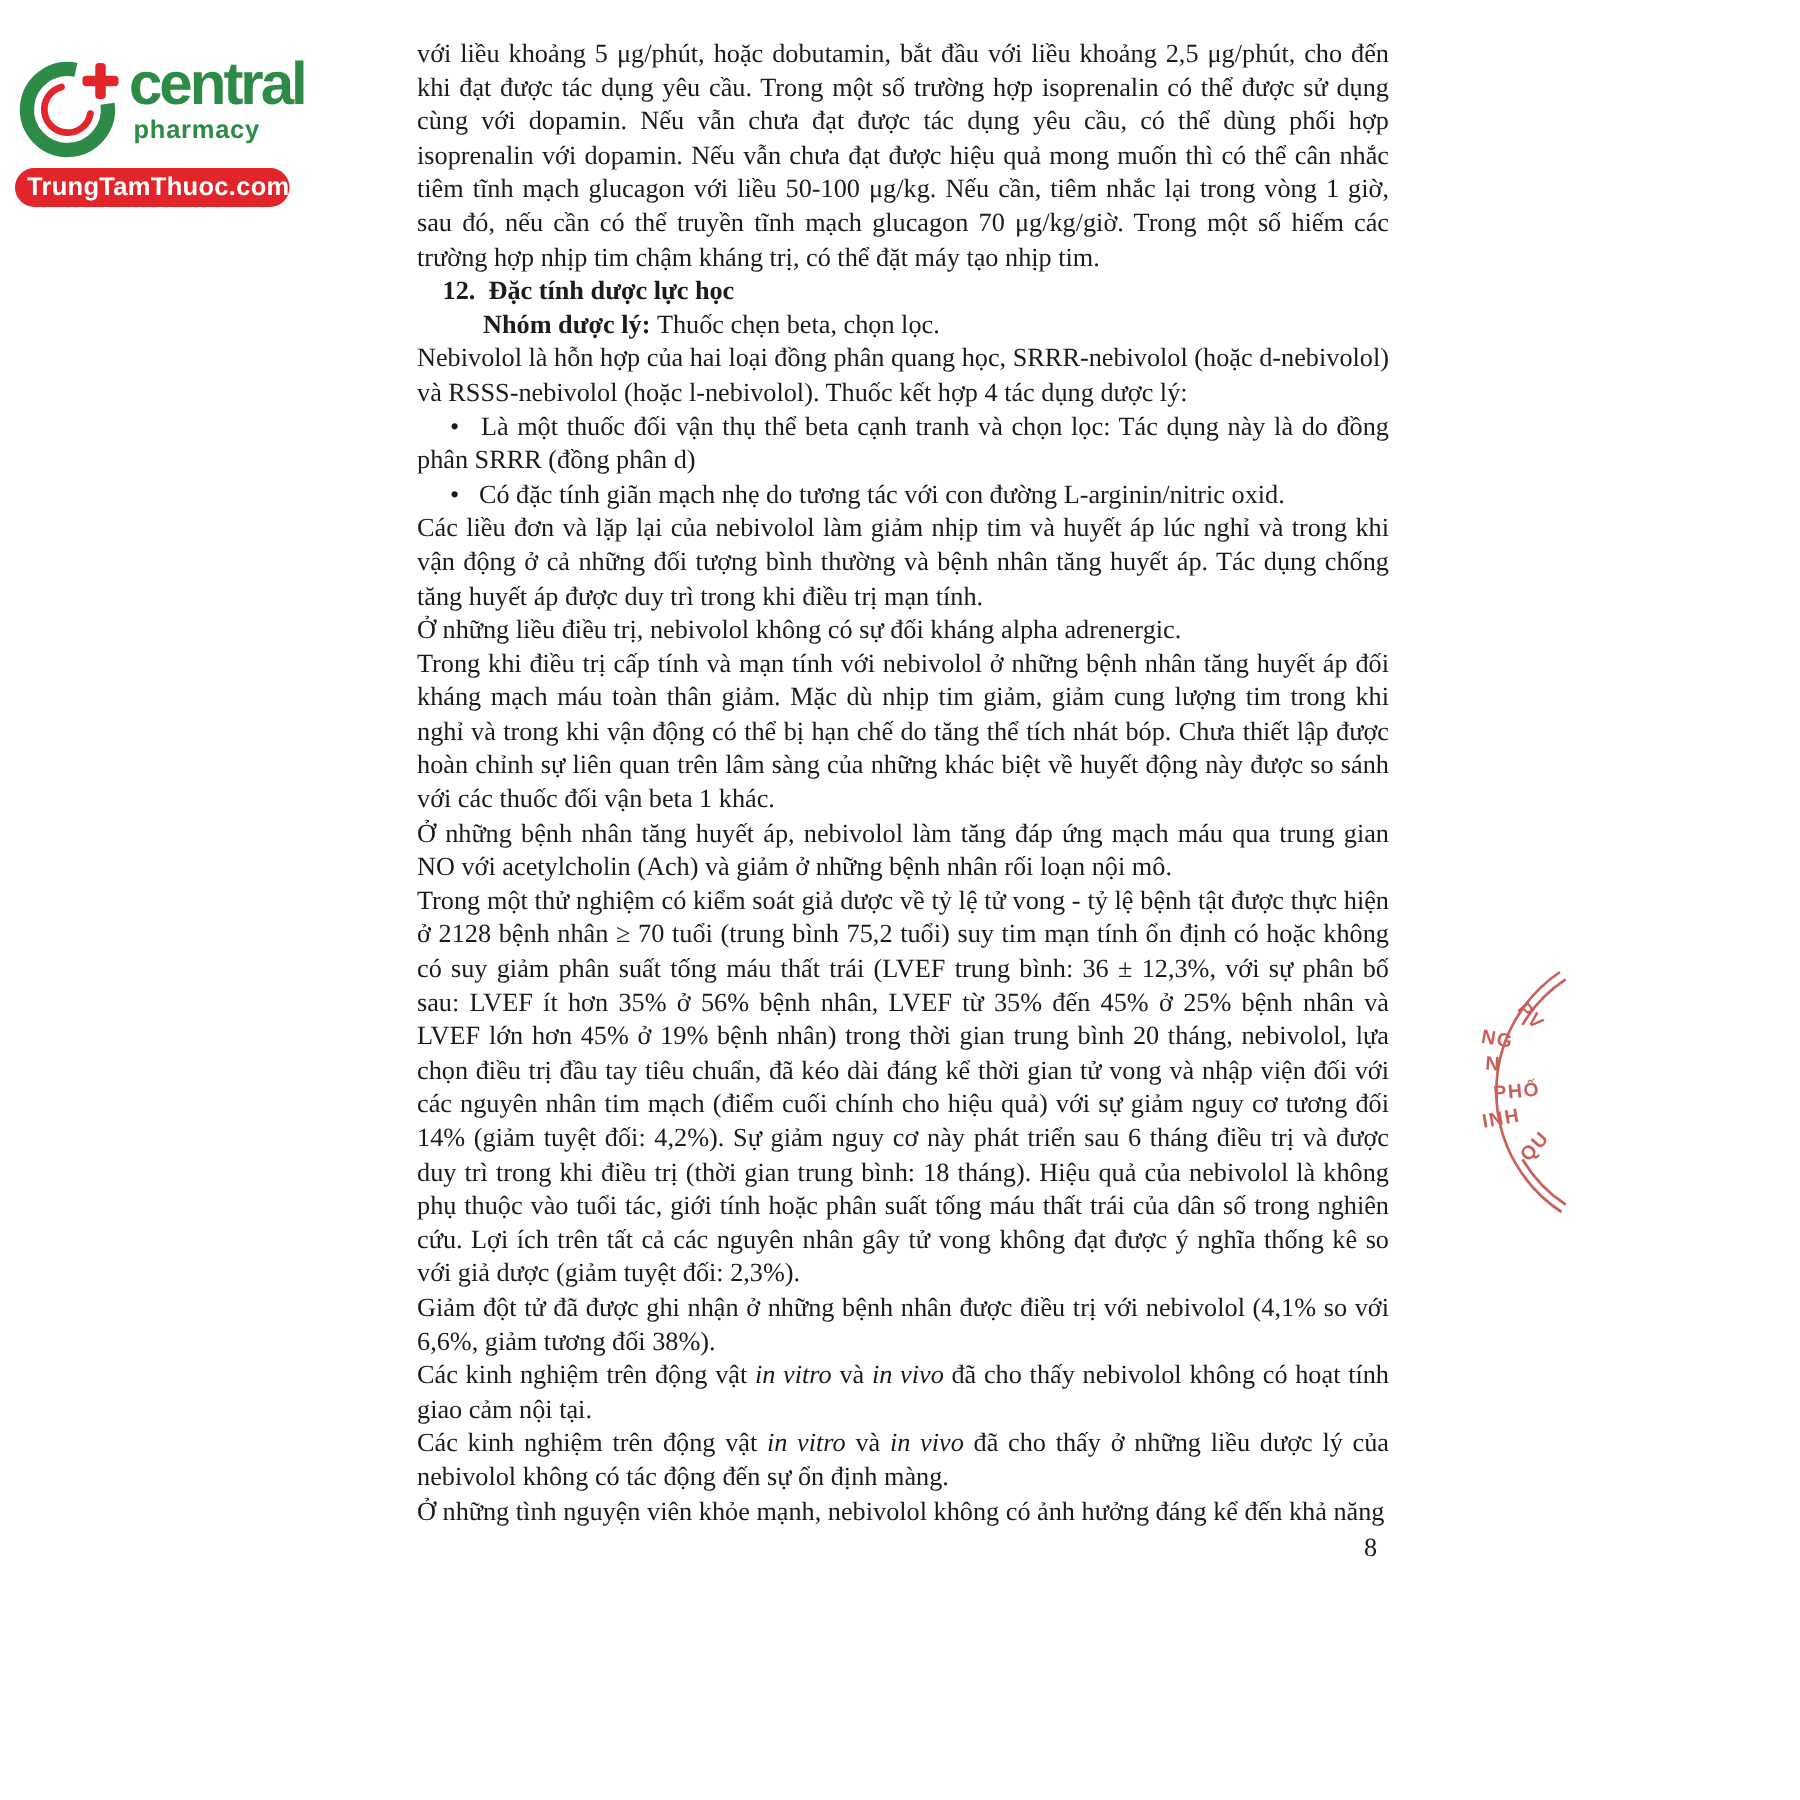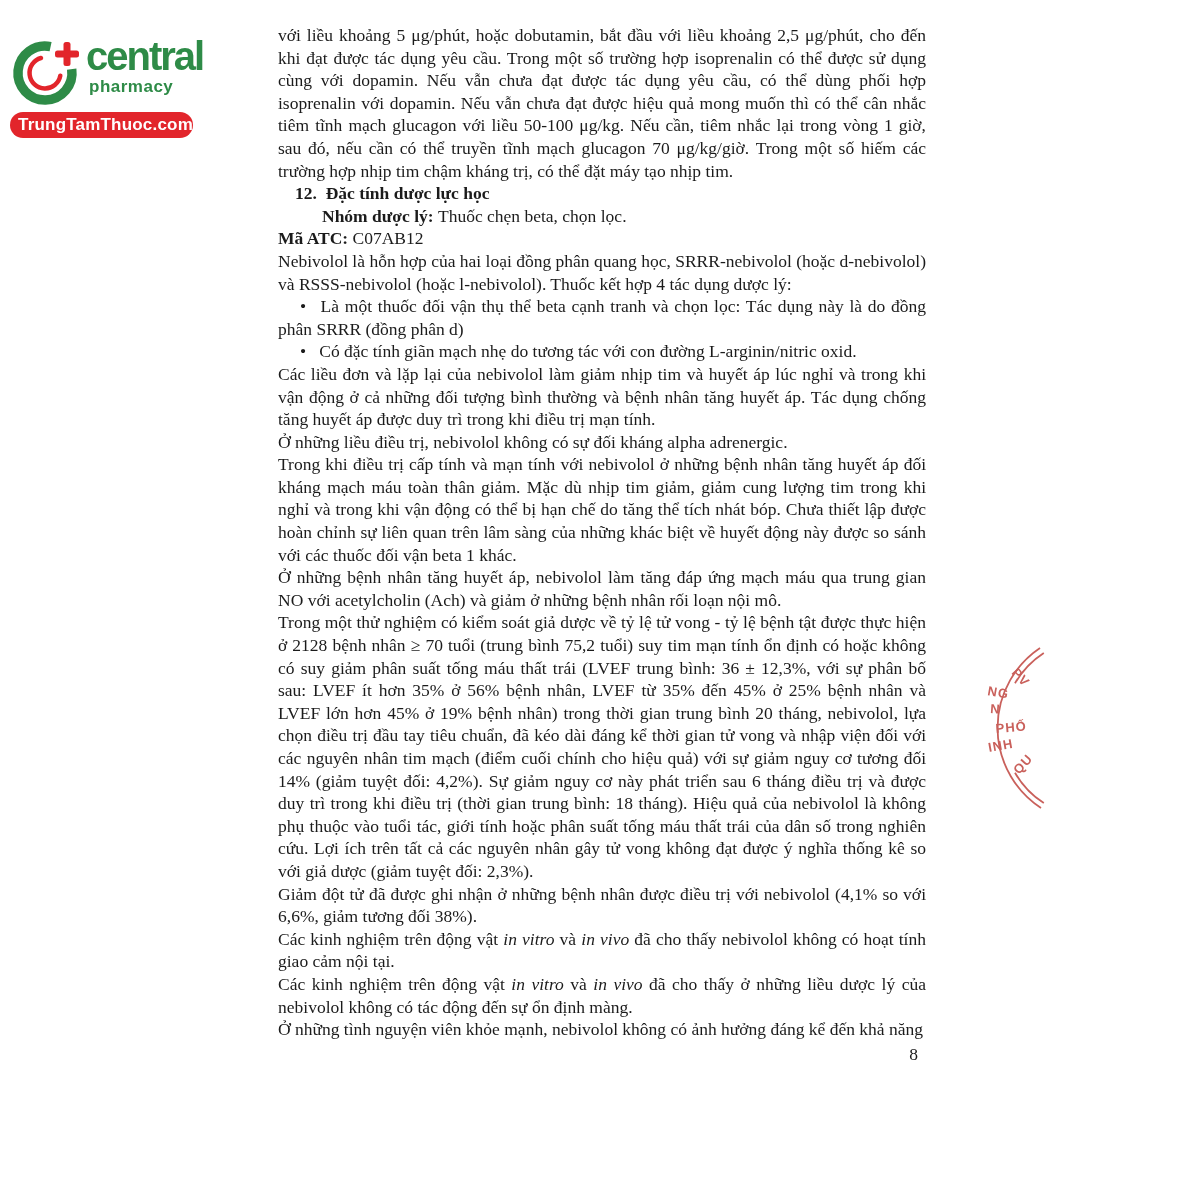--- a/index.html
+++ b/index.html
@@ -131,21 +131,20 @@
   <div class="logo-brand">central</div>
   <div class="logo-brand-sub">pharmacy</div>
   <div class="logo-banner">TrungTamThuoc.com</div>
 </div>
 
 <div class="text-col">
   <div>
       <p class="p-body"><span>với liều khoảng 5 μg/phút, hoặc dobutamin, bắt đầu với liều khoảng 2,5 μg/phút, cho đến khi đạt được tác dụng yêu cầu. Trong một số trường hợp isoprenalin có thể được sử dụng cùng với dopamin. Nếu vẫn chưa đạt được tác dụng yêu cầu, có thể dùng phối hợp isoprenalin với dopamin. Nếu vẫn chưa đạt được hiệu quả mong muốn thì có thể cân nhắc tiêm tĩnh mạch glucagon với liều 50-100 μg/kg. Nếu cần, tiêm nhắc lại trong vòng 1 giờ, sau đó, nếu cần có thể truyền tĩnh mạch glucagon 70 μg/kg/giờ. Trong một số hiếm các trường hợp nhịp tim chậm kháng trị, có thể đặt máy tạo nhịp tim.</span></p>
       <p class="p-heading"><span style="font-weight: bold; margin-left: 17px;">12. Đặc tính dược lực học</span></p>
       <p class="p-body"><span style="font-weight: bold; margin-left: 44px;">Nhóm dược lý: </span><span>Thuốc chẹn beta, chọn lọc.</span></p>
-      <p class="p-body"><span style="font-weight: bold;">Mã ATC: </span><span>C07AB12</span></p>
       <p class="p-body"><span>Nebivolol là hỗn hợp của hai loại đồng phân quang học, SRRR-nebivolol (hoặc d-nebivolol) và RSSS-nebivolol (hoặc l-nebivolol). Thuốc kết hợp 4 tác dụng dược lý:</span></p>
       <p class="p-bullet"><span>•  Là một thuốc đối vận thụ thể beta cạnh tranh và chọn lọc: Tác dụng này là do đồng phân SRRR (đồng phân d)</span></p>
       <p class="p-bullet"><span>•  Có đặc tính giãn mạch nhẹ do tương tác với con đường L-arginin/nitric oxid.</span></p>
       <p class="p-body"><span>Các liều đơn và lặp lại của nebivolol làm giảm nhịp tim và huyết áp lúc nghỉ và trong khi vận động ở cả những đối tượng bình thường và bệnh nhân tăng huyết áp. Tác dụng chống tăng huyết áp được duy trì trong khi điều trị mạn tính.</span></p>
       <p class="p-body"><span>Ở những liều điều trị, nebivolol không có sự đối kháng alpha adrenergic.</span></p>
       <p class="p-body"><span>Trong khi điều trị cấp tính và mạn tính với nebivolol ở những bệnh nhân tăng huyết áp đối kháng mạch máu toàn thân giảm. Mặc dù nhịp tim giảm, giảm cung lượng tim trong khi nghỉ và trong khi vận động có thể bị hạn chế do tăng thể tích nhát bóp. Chưa thiết lập được hoàn chỉnh sự liên quan trên lâm sàng của những khác biệt về huyết động này được so sánh với các thuốc đối vận beta 1 khác.</span></p>
       <p class="p-body"><span>Ở những bệnh nhân tăng huyết áp, nebivolol làm tăng đáp ứng mạch máu qua trung gian NO với acetylcholin (Ach) và giảm ở những bệnh nhân rối loạn nội mô.</span></p>
       <p class="p-body"><span>Trong một thử nghiệm có kiểm soát giả dược về tỷ lệ tử vong - tỷ lệ bệnh tật được thực hiện ở 2128 bệnh nhân ≥ 70 tuổi (trung bình 75,2 tuổi) suy tim mạn tính ổn định có hoặc không có suy giảm phân suất tống máu thất trái (LVEF trung bình: 36 ± 12,3%, với sự phân bố sau: LVEF ít hơn 35% ở 56% bệnh nhân, LVEF từ 35% đến 45% ở 25% bệnh nhân và LVEF lớn hơn 45% ở 19% bệnh nhân) trong thời gian trung bình 20 tháng, nebivolol, lựa chọn điều trị đầu tay tiêu chuẩn, đã kéo dài đáng kể thời gian tử vong và nhập viện đối với các nguyên nhân tim mạch (điểm cuối chính cho hiệu quả) với sự giảm nguy cơ tương đối 14% (giảm tuyệt đối: 4,2%). Sự giảm nguy cơ này phát triển sau 6 tháng điều trị và được duy trì trong khi điều trị (thời gian trung bình: 18 tháng). Hiệu quả của nebivolol là không phụ thuộc vào tuổi tác, giới tính hoặc phân suất tống máu thất trái của dân số trong nghiên cứu. Lợi ích trên tất cả các nguyên nhân gây tử vong không đạt được ý nghĩa thống kê so với giả dược (giảm tuyệt đối: 2,3%).</span></p>
       <p class="p-body"><span>Giảm đột tử đã được ghi nhận ở những bệnh nhân được điều trị với nebivolol (4,1% so với 6,6%, giảm tương đối 38%).</span></p>
       <p class="p-body"><span>Các kinh nghiệm trên động vật </span><span style="font-style: italic;">in vitro</span><span> và </span><span style="font-style: italic;">in vivo</span><span> đã cho thấy nebivolol không có hoạt tính giao cảm nội tại.</span></p>

